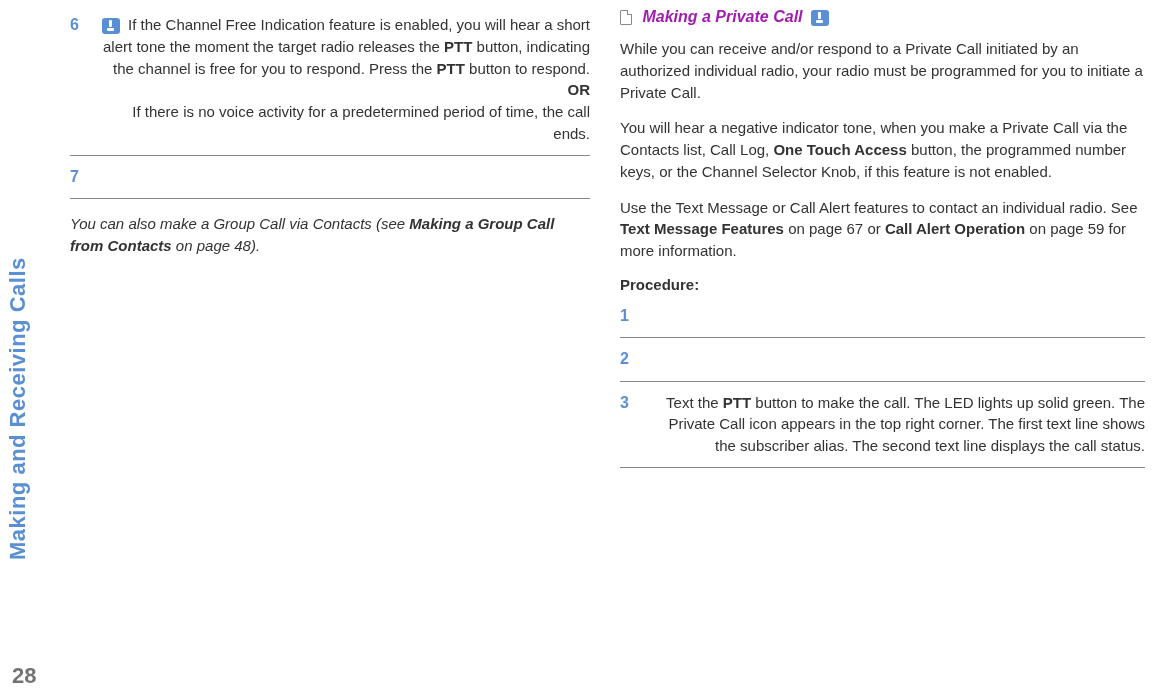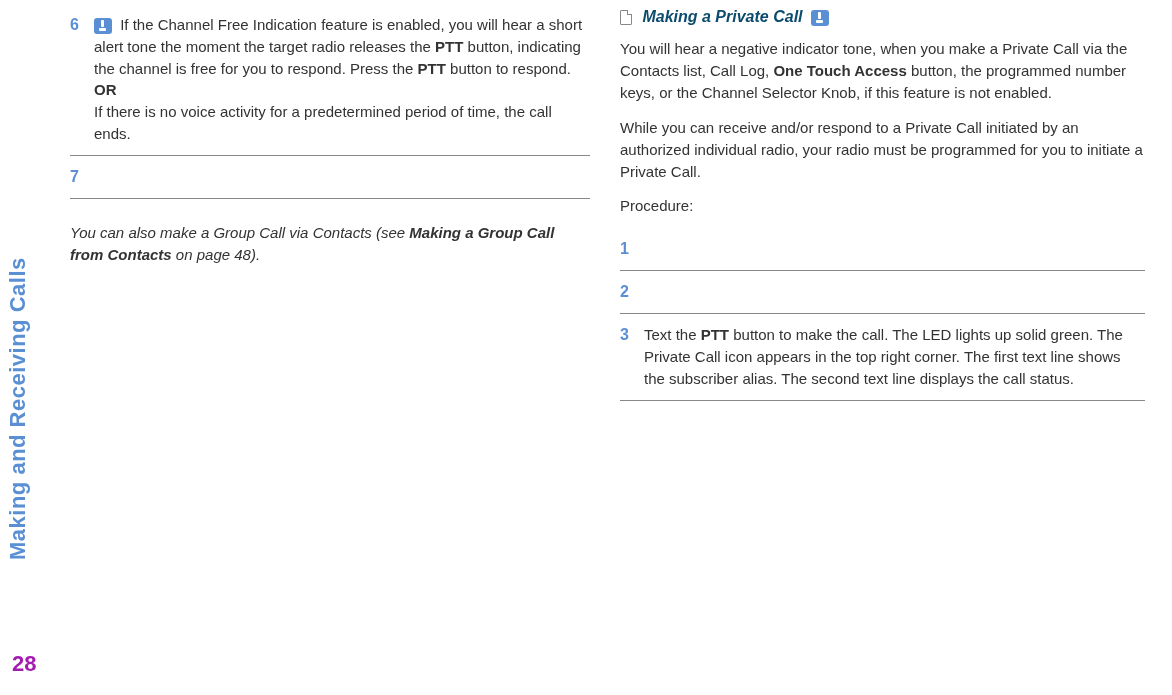--- a/index.html
+++ b/index.html
@@ -29,22 +29,22 @@
       letter-spacing: 0.5px;
       white-space: nowrap;
       width: 300px;
       text-align: right;
       left: 5px;
       top: 560px;
     }
     .page-number {
       position: absolute;
       left: 12px;
-      bottom: 18px;
-      color: #a21caf;
+      bottom: 6px;
+      color: #737373;
       font-size: 22px;
       font-weight: bold;
     }
     .content {
       display: flex;
       margin-left: 70px;
       padding-top: 8px;
       gap: 30px;
     }
     .col {
@@ -63,28 +63,29 @@
       color: #5b8fd4;
       font-weight: bold;
       font-size: 16px;
       width: 24px;
       flex-shrink: 0;
       line-height: 1.4;
     }
     .step-body {
       line-height: 1.45;
       flex: 1;
+      text-align: right;
     }
     .bold {
       font-weight: bold;
     }
     .note-text {
       font-style: italic;
       line-height: 1.45;
-      margin-top: 23px;
+      margin-top: 14px;
     }
     .icon-box {
       display: inline-block;
       width: 18px;
       height: 16px;
       background: #5b8fd4;
       border-radius: 3px;
       vertical-align: middle;
       position: relative;
       margin-right: 4px;
@@ -124,33 +125,33 @@
       position: absolute;
       right: -1px;
       top: -1px;
       width: 4px;
       height: 4px;
       background: #fff;
       border-left: 1px solid #888;
       border-bottom: 1px solid #888;
     }
     .section-title {
-      color: #0c4a6e;
+      color: #a21caf;
       font-weight: bold;
       font-style: italic;
       font-size: 16px;
       margin-bottom: 12px;
     }
     .para {
       line-height: 1.45;
       margin-bottom: 14px;
     }
     .proc-label {
-      font-weight: normal;
-      margin-bottom: 18px;
+      font-weight: bold;
+      margin-bottom: 6px;
     }
   </style>
 </head>
 <body>
 
 <div class="side-label">Making and Receiving Calls</div>
 <div class="page-number">28</div>
 
 <div class="content">
   <div class="col">
@@ -177,26 +178,29 @@
 
   </div>
 
   <div class="col-right">
     <div class="section-title">
       <span class="icon-doc"></span>
       <span>Making a Private Call</span>
       <span class="icon-box" style="margin-left:4px;"></span>
     </div>
 
+    <div class="para">While you can receive and/or respond to a Private Call initiated by an authorized individual radio, your radio must be programmed for you to initiate a Private Call.</div>
+
     <div class="para">
       <span>You will hear a negative indicator tone, when you make a Private Call via the Contacts list, Call Log, </span><span class="bold">One Touch Access</span><span> button, the programmed number keys, or the Channel Selector Knob, if this feature is not enabled.</span>
     </div>
 
-    <div class="para">While you can receive and/or respond to a Private Call initiated by an authorized individual radio, your radio must be programmed for you to initiate a Private Call.</div>
-
+    <div class="para">
+      <span>Use the Text Message or Call Alert features to contact an individual radio. See </span><span class="bold">Text Message Features</span><span> on page 67 or </span><span class="bold">Call Alert Operation</span><span> on page 59 for more information.</span>
+    </div>
 
     <div class="proc-label">Procedure:</div>
 
     <div class="step-item">
       <div class="step-num">1</div>
     </div>
 
     <div class="step-item">
       <div class="step-num">2</div>
     </div>

